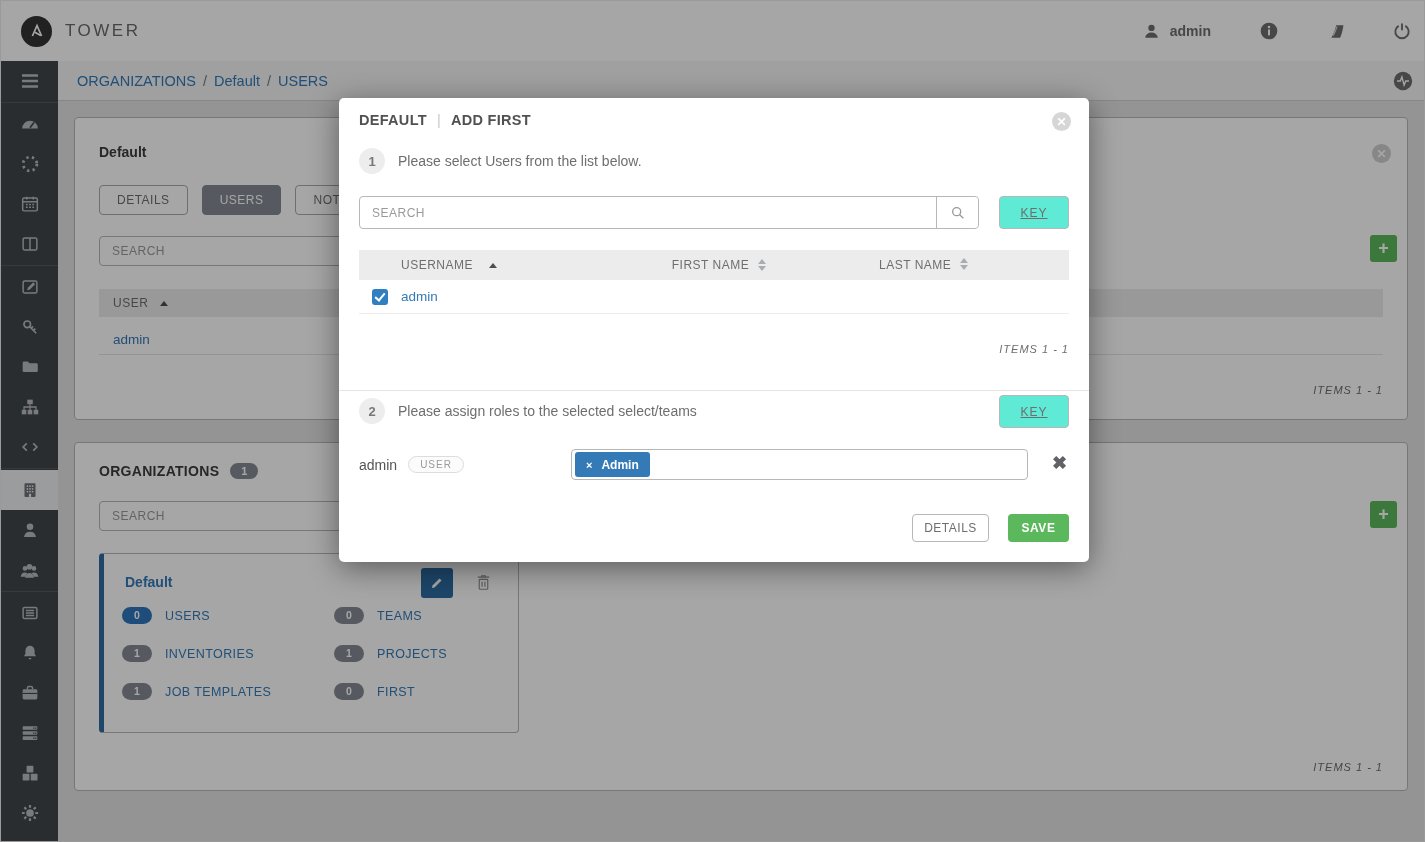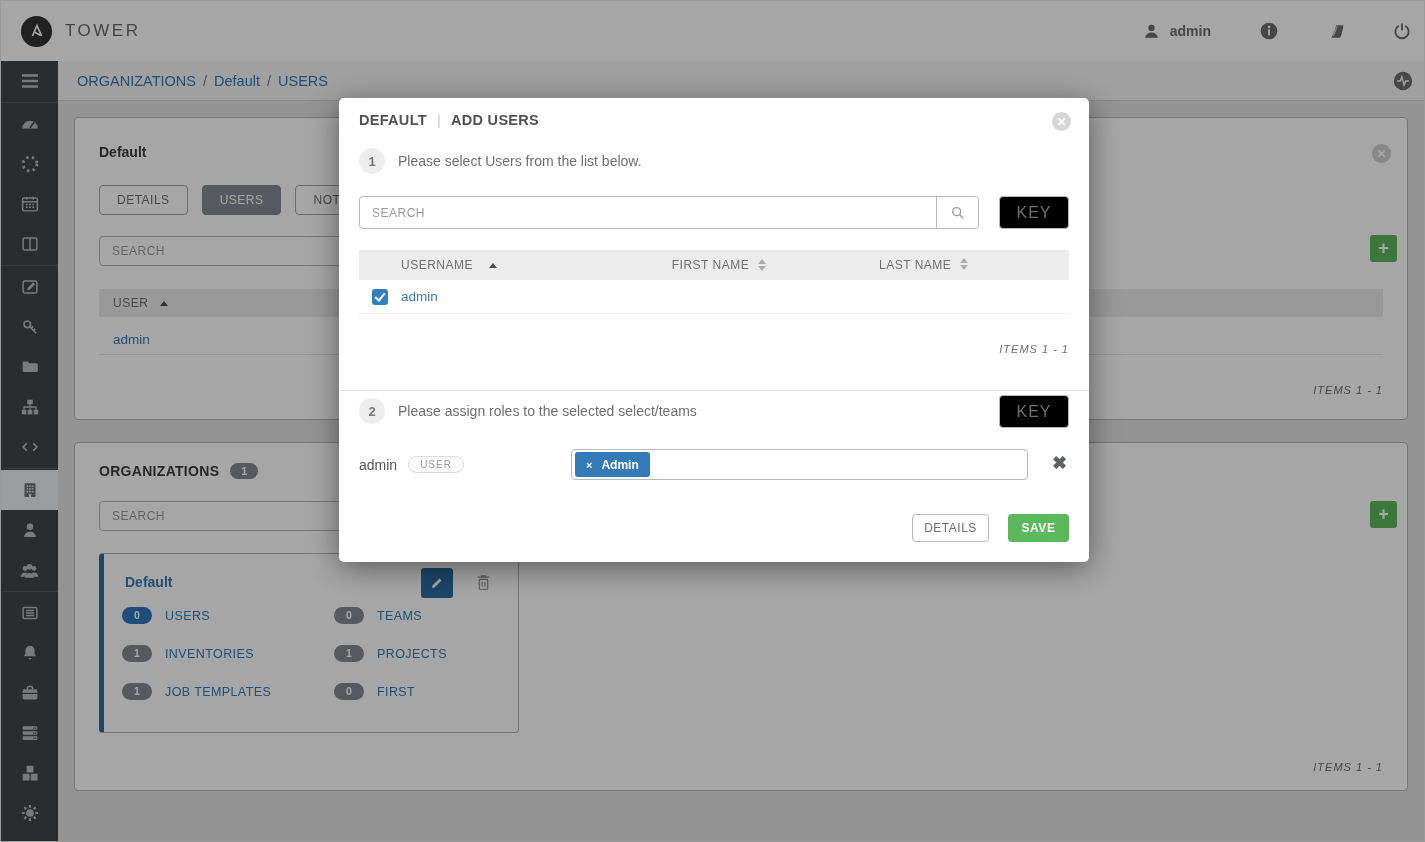--- a/index.html
+++ b/index.html
@@ -72,21 +72,21 @@
   .m-sep{color:#c9c9c9;font-weight:normal;}
   .m-close{position:absolute;top:14px;right:18px;width:19px;height:19px;border-radius:50%;background:#d6d6d6;color:#fff;display:flex;align-items:center;justify-content:center;font-size:12px;font-weight:bold;cursor:pointer;}
   .m-step{position:absolute;left:20px;display:flex;align-items:center;gap:13px;}
   .step-circle{width:26px;height:26px;border-radius:50%;background:#ededed;color:#777;font-size:13px;font-weight:bold;display:flex;align-items:center;justify-content:center;}
   .step-text{font-size:14px;color:#6e6e6e;}
   .m-searchrow{position:absolute;left:20px;right:20px;top:98px;display:flex;align-items:center;}
   .sgroup{width:620px;height:33px;border:1px solid #b7b7b7;border-radius:4px;display:flex;align-items:stretch;background:#fff;}
   .sgroup input{flex:1;border:none;outline:none;background:transparent;padding:0 12px;font-size:12px;letter-spacing:.5px;color:#555;}
   .sgroup input::placeholder{color:#9a9a9a;}
   .sbtn{width:42px;border-left:1px solid #b7b7b7;display:flex;align-items:center;justify-content:center;color:#9a9a9a;background:#fff;border-top:none;border-right:none;border-bottom:none;cursor:pointer;border-radius:0 4px 4px 0;}
-  .keybtn{margin-left:auto;width:70px;height:33px;border:1px solid #b7b7b7;border-radius:4px;background:#000000;font-size:16px;color:#6e6e6e;letter-spacing:1px;cursor:pointer;}
+  .keybtn{margin-left:auto;width:70px;height:33px;border:1px solid #b7b7b7;border-radius:4px;background:#5eead4;font-size:12px;color:#6e6e6e;letter-spacing:1px;cursor:pointer;text-decoration:underline;}
   .m-thead{position:absolute;left:20px;right:20px;top:152px;height:30px;background:#ececec;display:flex;align-items:center;font-size:12px;color:#6e6e6e;letter-spacing:.5px;}
   .mc1{width:42px;}
   .mc2{flex:1;display:flex;align-items:center;gap:16px;}
   .mc3{width:280px;display:flex;align-items:center;justify-content:center;gap:9px;}
   .mc4{width:210px;display:flex;align-items:flex-start;gap:9px;padding-left:20px;}
   .m-trow{position:absolute;left:20px;right:20px;top:182px;height:34px;display:flex;align-items:center;border-bottom:1px solid #ededed;}
   .checkbox{width:16px;height:16px;border-radius:3px;background:#2f7fc1;position:relative;display:inline-block;cursor:pointer;}
   .checkbox::after{content:"";position:absolute;left:5px;top:2px;width:4px;height:8px;border:solid #fff;border-width:0 2px 2px 0;transform:rotate(40deg);}
   .m-div{position:absolute;left:0;right:0;top:292px;height:1px;background:#e5e5e5;}
   .key2{position:absolute;right:20px;top:297px;}
@@ -379,21 +379,21 @@
     </div>
     <div class="items-label" style="right:24px;top:318px;">ITEMS 1 - 1</div>
   </div>
 
   <div class="overlay"></div>
 
   <div class="modal">
     <div class="m-header">
       <span>DEFAULT</span>
       <span class="m-sep">|</span>
-      <span>ADD USERS</span>
+      <span>ADD FIRST</span>
     </div>
     <div class="m-close">✕</div>
 
     <div class="m-step" style="top:50px;">
       <span class="step-circle">1</span>
       <span class="step-text">Please select Users from the list below.</span>
     </div>
 
     <div class="m-searchrow">
       <div class="sgroup">

